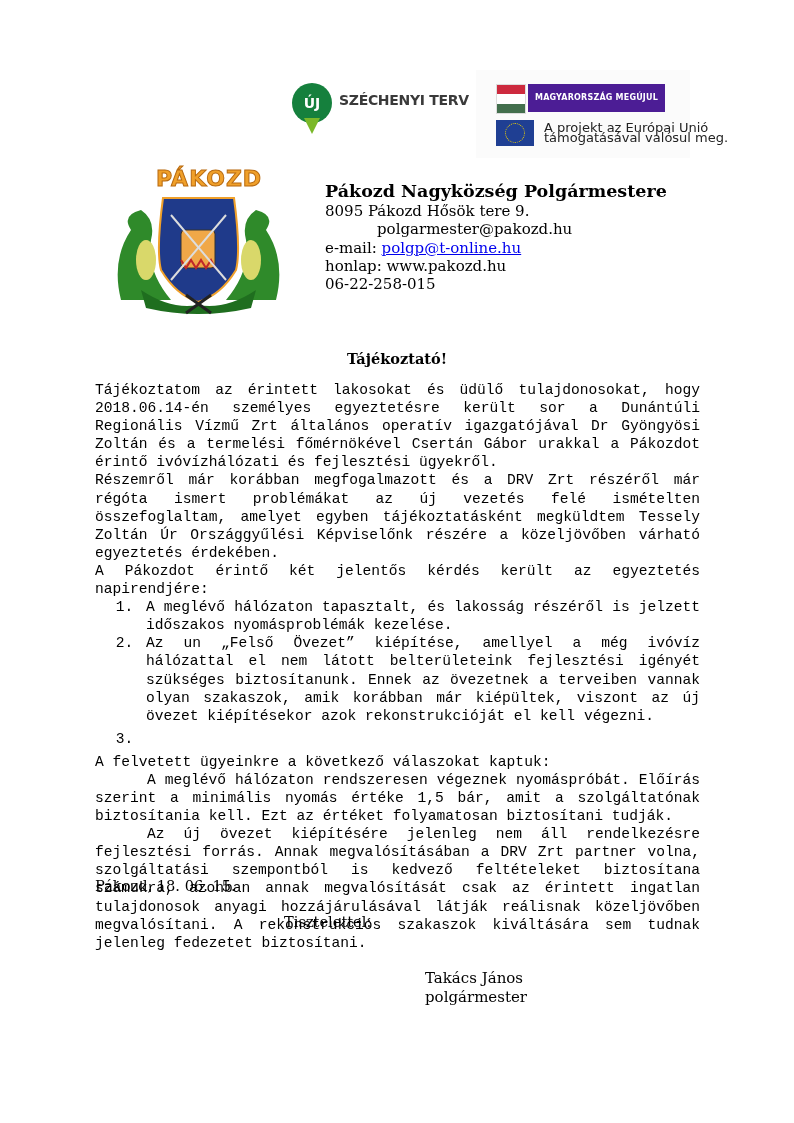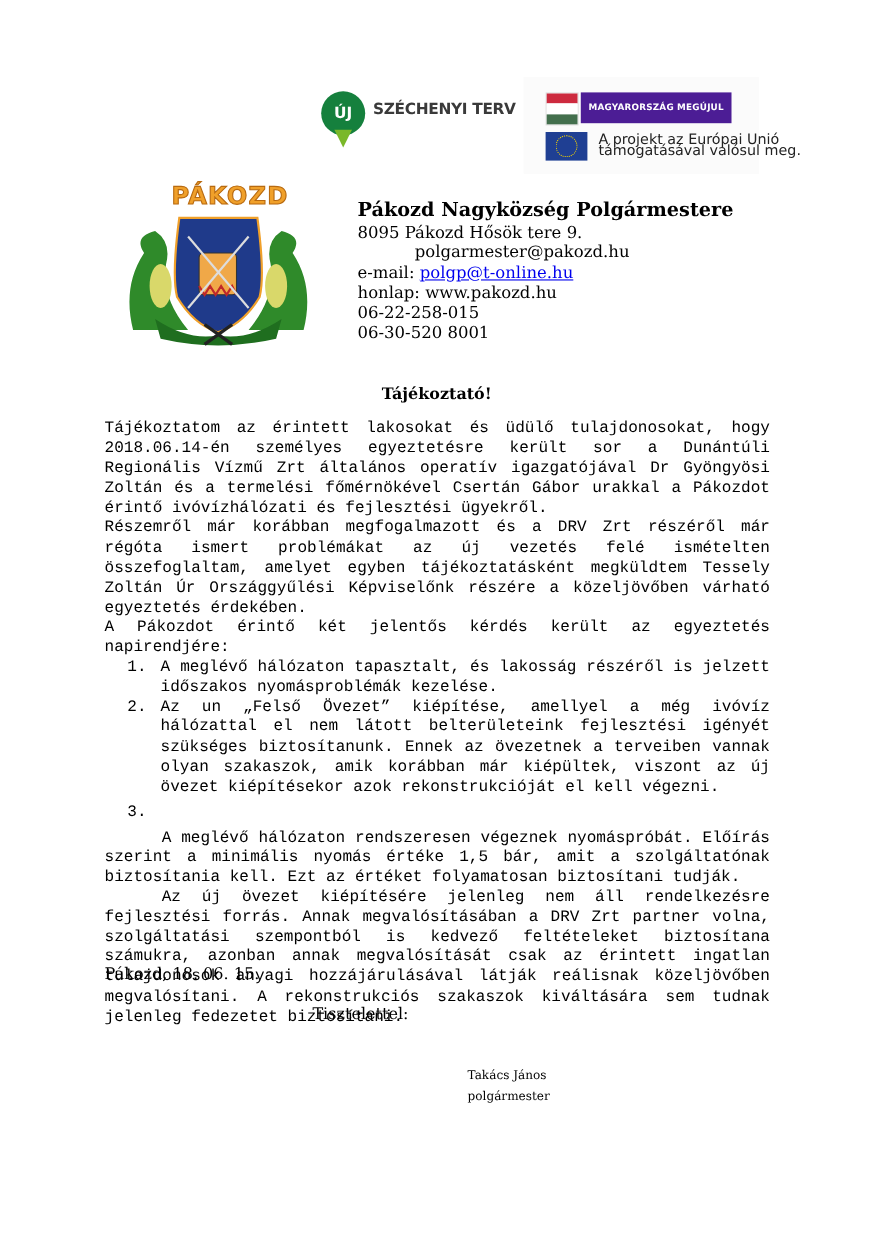--- a/index.html
+++ b/index.html
@@ -46,21 +46,21 @@
   .heading { position: absolute; left: 0; width: 794px; top: 350px; text-align: center; font-weight: bold; font-size: 14.5px; }
   .body { position: absolute; left: 95px; top: 381px; width: 605px; font-size: 14.6px; line-height: 18.1px; font-family: Liberation Mono, monospace; }
   .body p { margin: 0; text-align: justify; }
   .body ol { margin: 0; padding-left: 47px; }
   .body ol li { text-align: justify; padding-left: 4px; }
   .body .ind { text-indent: 52px; }
   .body .empty-li { height: 23px; }
 
   .date { position: absolute; left: 95px; top: 877px; font-size: 14.6px; }
   .greet { position: absolute; left: 284px; top: 913px; font-size: 14.6px; }
-  .sign { position: absolute; left: 425px; top: 969px; font-size: 11px; line-height: 18.5px; }
+  .sign { position: absolute; left: 425px; top: 969px; font-size: 15px; line-height: 18.5px; }
 </style>
 </head>
 <body>
 
 <div class="page">
 
   <div class="szechenyi">
     <div class="pin"><span>ÚJ</span></div>
     <div class="pin-tail"></div>
     <div class="txt">SZÉCHENYI TERV</div>
@@ -106,34 +106,34 @@
     </svg>
   </div>
 
   <div class="hdr">
     <div class="name row">Pákozd Nagyközség Polgármestere</div>
     <div class="row">8095 Pákozd Hősök tere 9.</div>
     <div class="row indent">polgarmester@pakozd.hu</div>
     <div class="row"><span>e-mail: </span><a href="#">polgp@t-online.hu</a></div>
     <div class="row">honlap: www.pakozd.hu</div>
     <div class="row">06-22-258-015</div>
-    <div class="row">06-30-520 8001</div>
   </div>
 
   <div class="heading">Tájékoztató!</div>
 
   <div class="body">
     <p>Tájékoztatom az érintett lakosokat és üdülő tulajdonosokat, hogy 2018.06.14-én személyes egyeztetésre került sor a Dunántúli Regionális Vízmű Zrt általános operatív igazgatójával Dr Gyöngyösi Zoltán és a termelési főmérnökével Csertán Gábor urakkal a Pákozdot érintő ivóvízhálózati és fejlesztési ügyekről.</p>
     <p>Részemről már korábban megfogalmazott és a DRV Zrt részéről már régóta ismert problémákat az új vezetés felé ismételten összefoglaltam, amelyet egyben tájékoztatásként megküldtem Tessely Zoltán Úr Országgyűlési Képviselőnk részére a közeljövőben várható egyeztetés érdekében.</p>
     <p>A Pákozdot érintő két jelentős kérdés került az egyeztetés napirendjére:</p>
     <ol>
       <li>A meglévő hálózaton tapasztalt, és lakosság részéről is jelzett időszakos nyomásproblémák kezelése.</li>
       <li>Az un „Felső Övezet” kiépítése, amellyel a még ivóvíz hálózattal el nem látott belterületeink fejlesztési igényét szükséges biztosítanunk. Ennek az övezetnek a terveiben vannak olyan szakaszok, amik korábban már kiépültek, viszont az új övezet kiépítésekor azok rekonstrukcióját el kell végezni.</li>
       <li class="empty-li" style="padding-top:5px"></li>
     </ol>
+    <p>A felvetett ügyeinkre a következő válaszokat kaptuk:</p>
     <p class="ind">A meglévő hálózaton rendszeresen végeznek nyomáspróbát. Előírás szerint a minimális nyomás értéke 1,5 bár, amit a szolgáltatónak biztosítania kell. Ezt az értéket folyamatosan biztosítani tudják.</p>
     <p class="ind">Az új övezet kiépítésére jelenleg nem áll rendelkezésre fejlesztési forrás. Annak megvalósításában a DRV Zrt partner volna, szolgáltatási szempontból is kedvező feltételeket biztosítana számukra, azonban annak megvalósítását csak az érintett ingatlan tulajdonosok anyagi hozzájárulásával látják reálisnak közeljövőben megvalósítani. A rekonstrukciós szakaszok kiváltására sem tudnak jelenleg fedezetet biztosítani.</p>
   </div>
 
   <div class="date">Pákozd, 18. 06. 15.</div>
   <div class="greet">Tisztelettel:</div>
   <div class="sign">
     <div>Takács János</div>
     <div>polgármester</div>
   </div>

